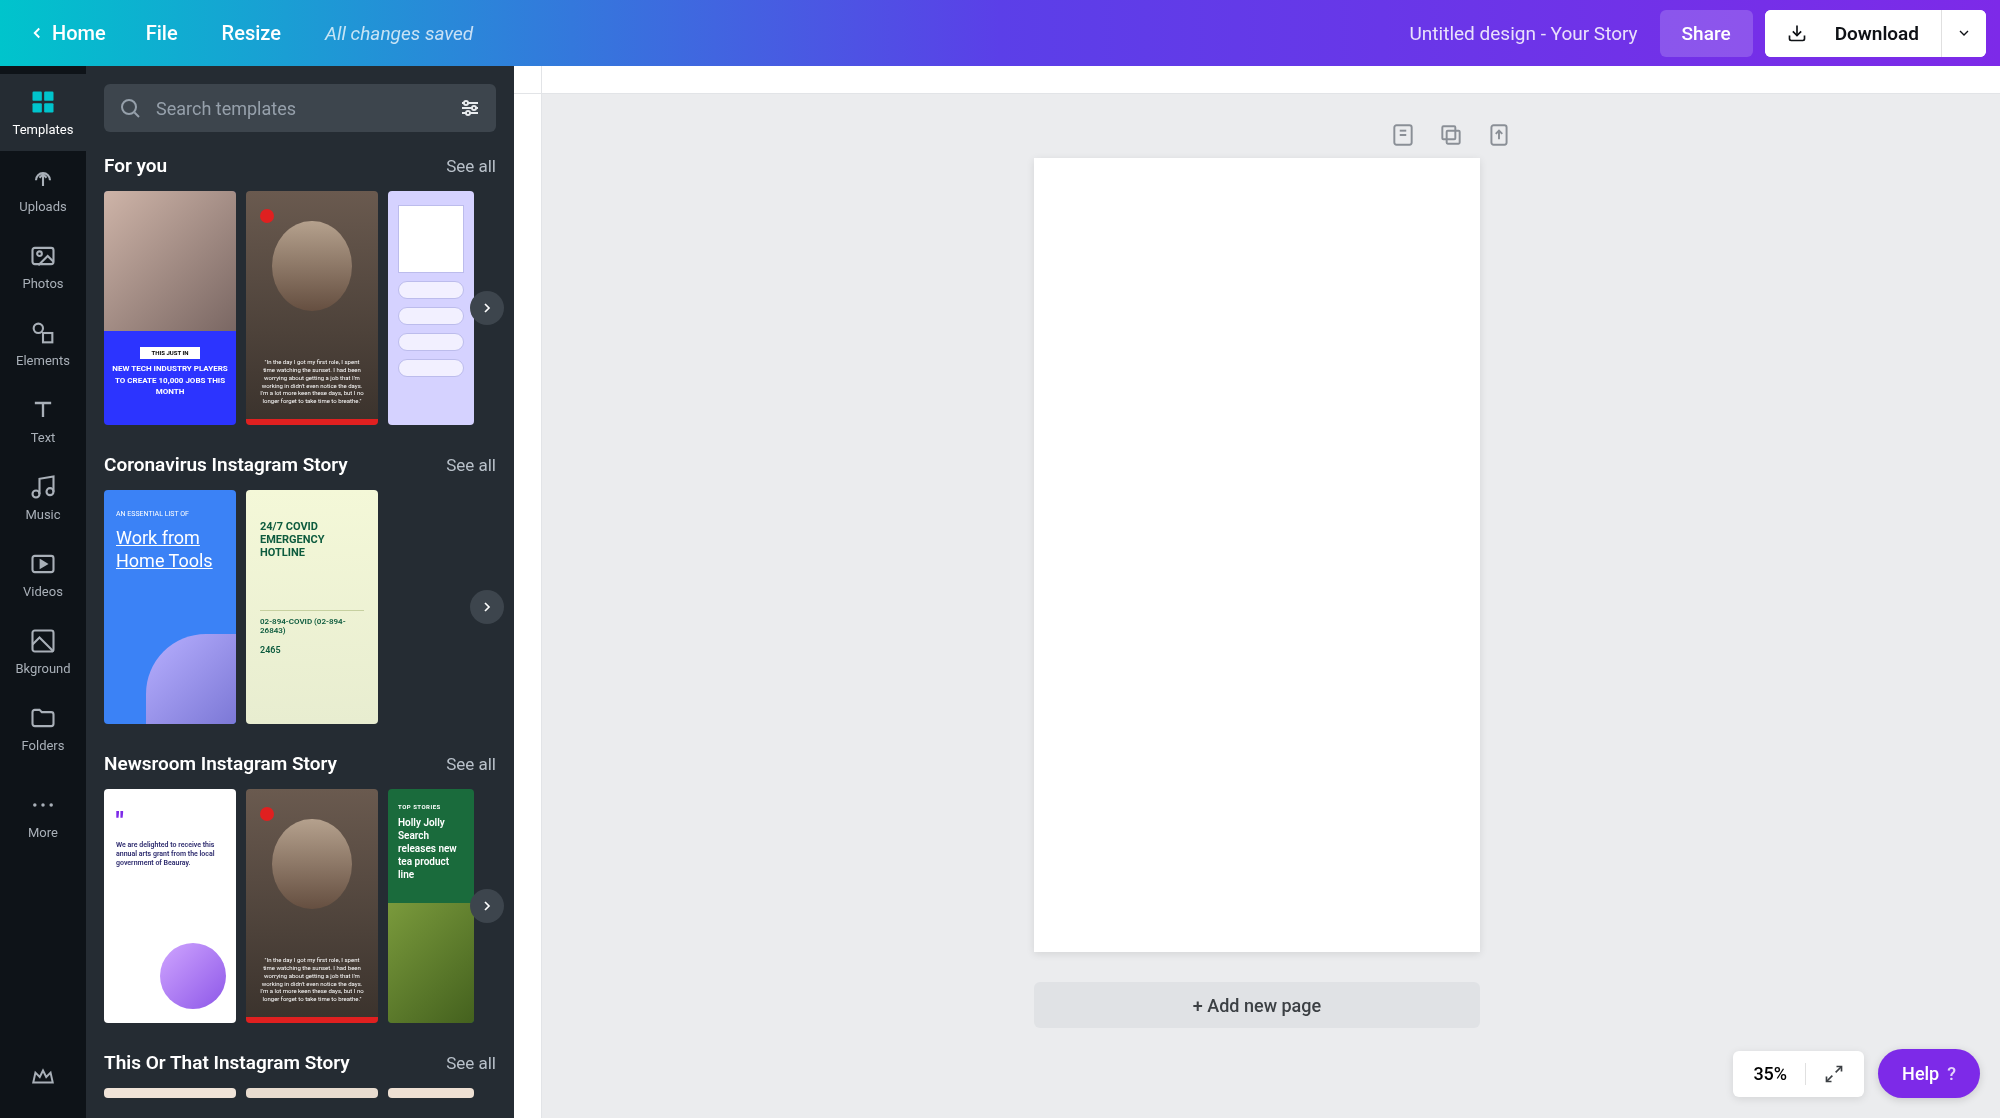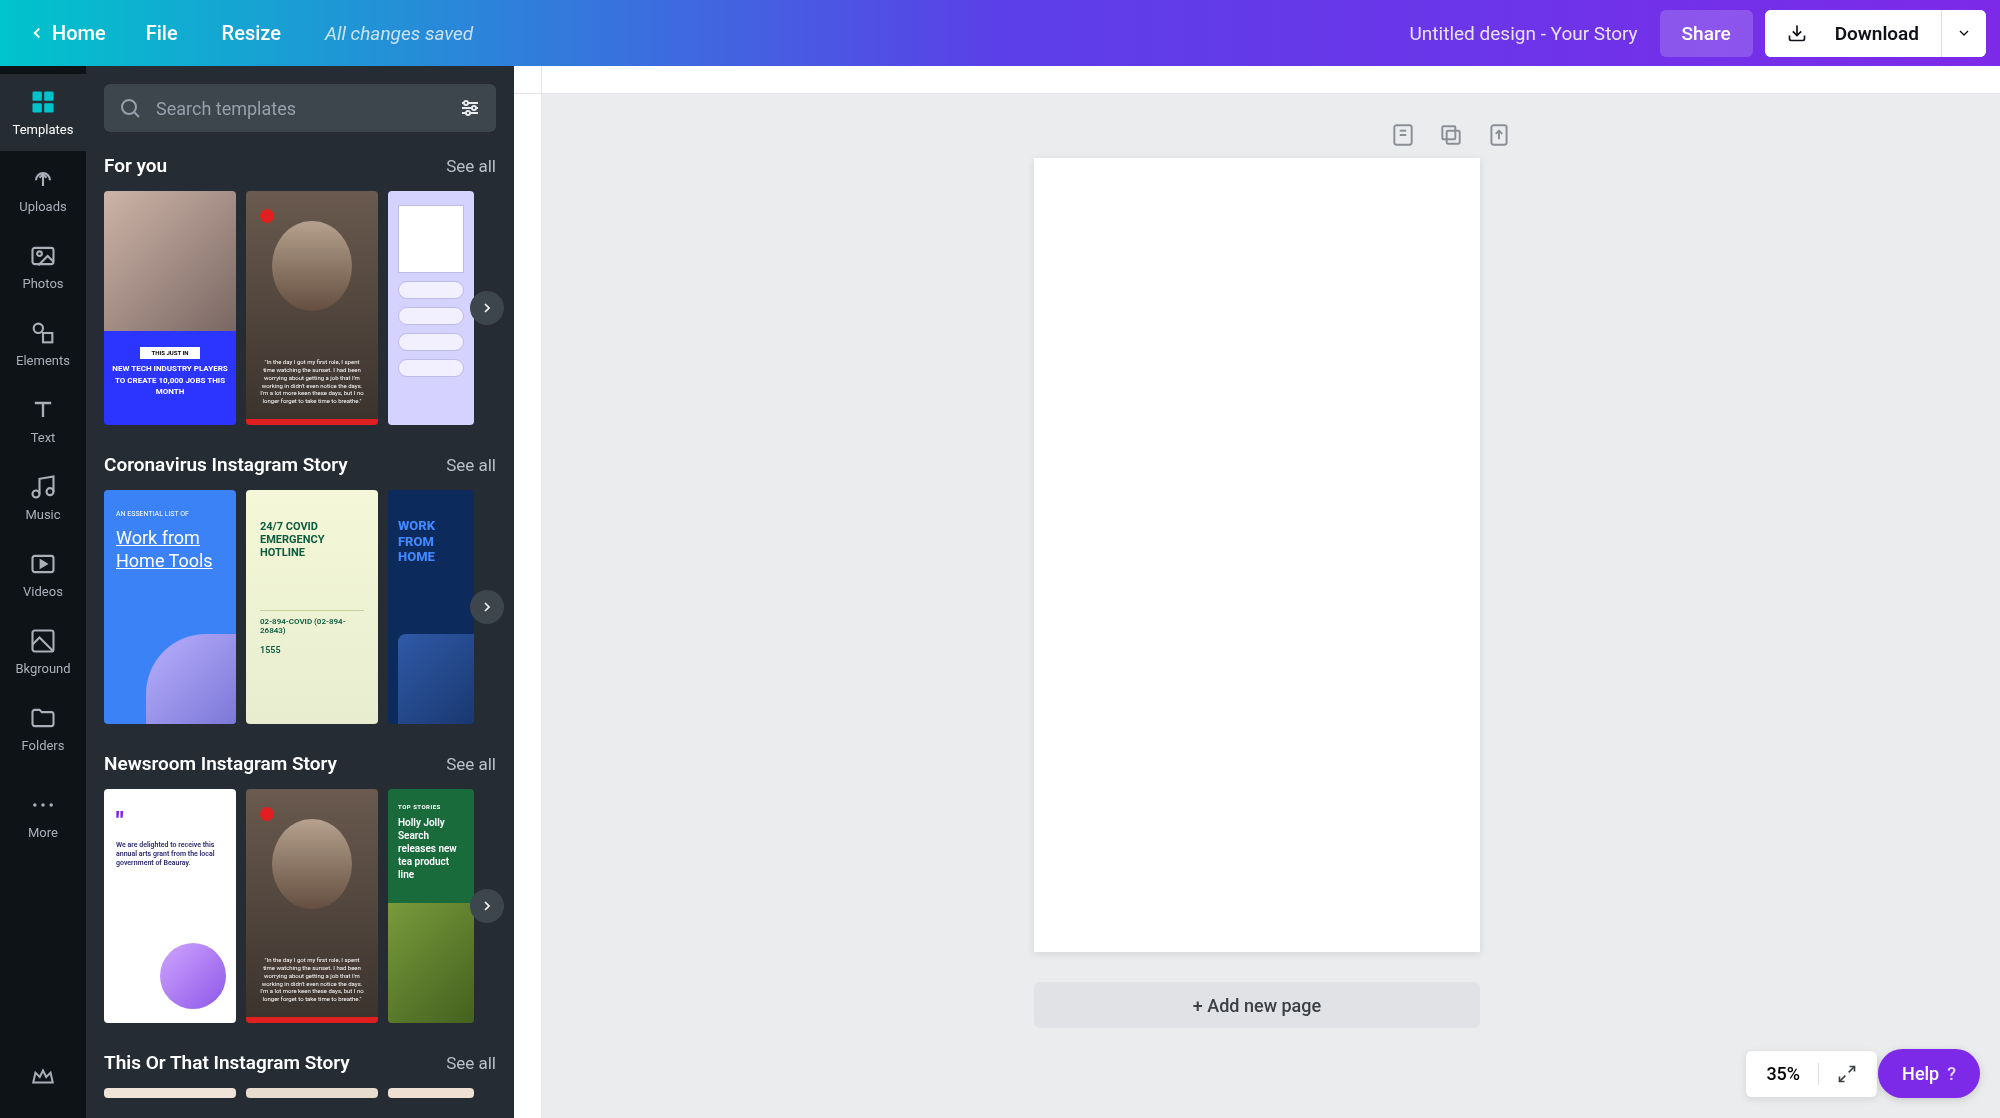--- a/index.html
+++ b/index.html
@@ -462,21 +462,21 @@
       font-size: 18px;
       font-weight: 500;
       cursor: pointer;
     }
     
     .br-controls {
       position: absolute;
       bottom: 20px;
       right: 20px;
       display: flex;
-      gap: 1px;
+      gap: 14px;
       align-items: center;
     }
     .zoom-box {
       background: #fff;
       border-radius: 6px;
       padding: 12px 20px;
       display: flex;
       align-items: center;
       gap: 18px;
       font-size: 18px;
@@ -676,26 +676,22 @@
     <div class="thumbs">
       <div class="thumb t-wfh">
         <div class="tiny">AN ESSENTIAL LIST OF</div>
         <div class="big">Work from Home Tools</div>
         <div class="illo"></div>
       </div>
       <div class="thumb t-green">
         <div class="h">24/7 COVID EMERGENCY HOTLINE</div>
         <div class="nums">
           <div>02-894-COVID (02-894-26843)</div>
-          <div style="margin-top:10px; font-size:9px;">1555</div>
+          <div style="margin-top:10px; font-size:9px;">2465</div>
         </div>
-      </div>
-      <div class="thumb partial t-navy">
-        <div class="h">WORK FROM HOME</div>
-        <div class="illo2"></div>
       </div>
       <div class="scroll-arrow">
         <svg width="16" height="16" viewBox="0 0 24 24" fill="none" stroke="#fff" stroke-width="2.5">
             <polyline points="9 18 15 12 9 6"></polyline>
           </svg>
       </div>
     </div>
   </div>
 
   <div class="section">

